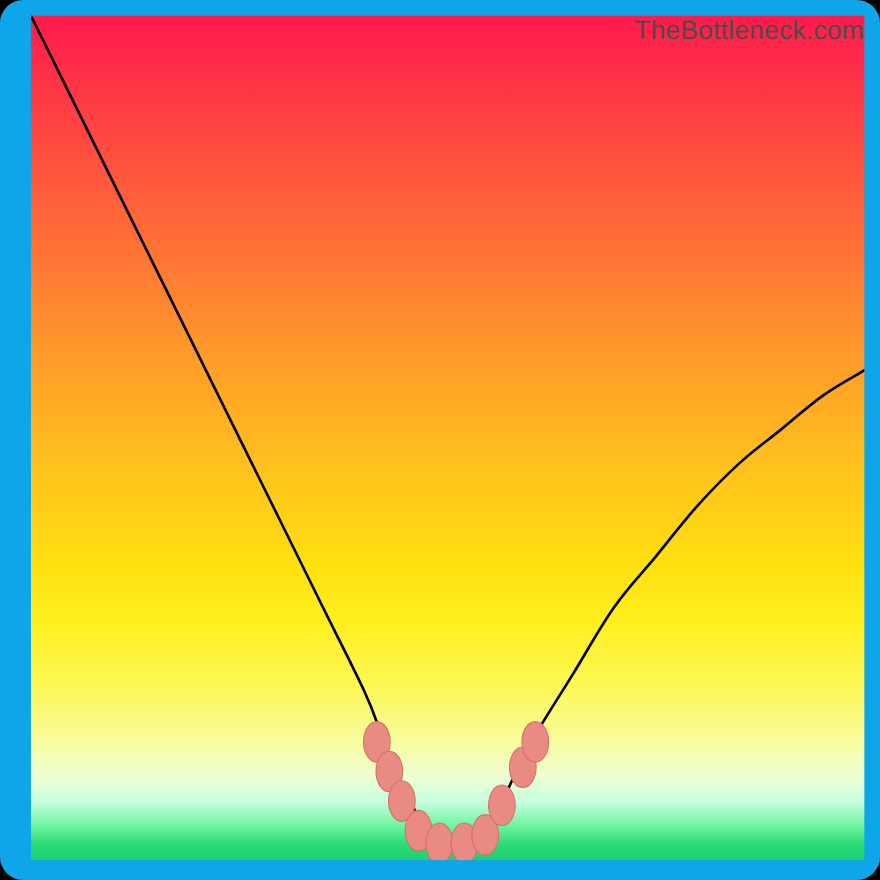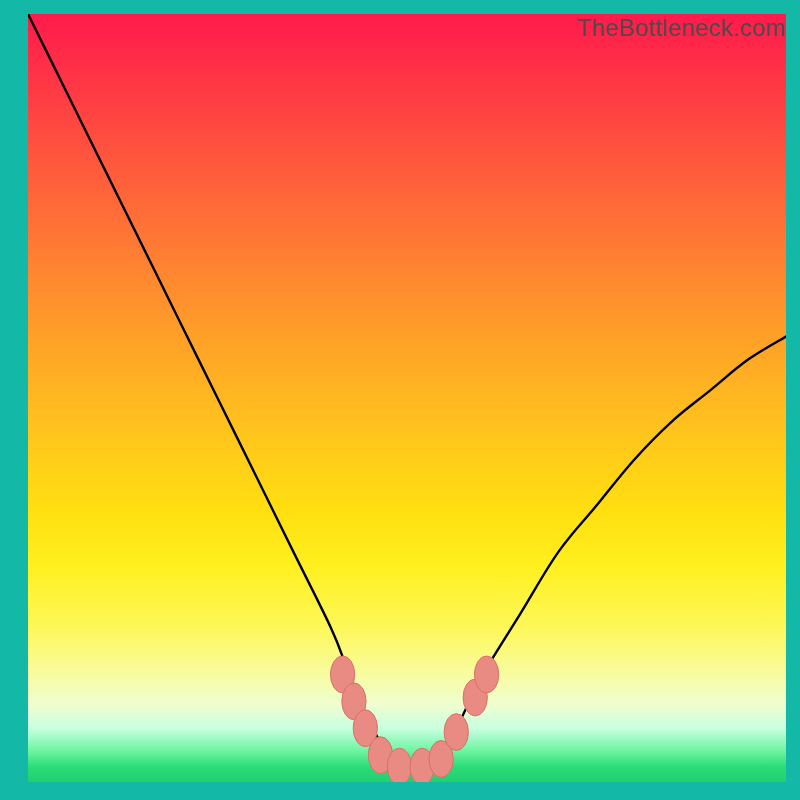--- a/index.html
+++ b/index.html
@@ -3,21 +3,22 @@
 <meta charset="utf-8">
 <style>
   * { margin: 0; padding: 0; box-sizing: border-box; }
   html, body { width: 800px; height: 800px; overflow: hidden; }
   body { background: #000; font-family: Arial, Helvetica, sans-serif; }
 
   .frame {
     position: absolute;
     left: 0; top: 0;
     width: 800px; height: 800px;
-    background: #14b8a6;
+    background: #0ea5e9;
+    border-radius: 21px;
   }
 
   .plot-area {
     position: absolute;
     left: 28px; top: 14px;
     width: 758px; height: 768px;
     overflow: hidden;
   }
 
   .gradient {

